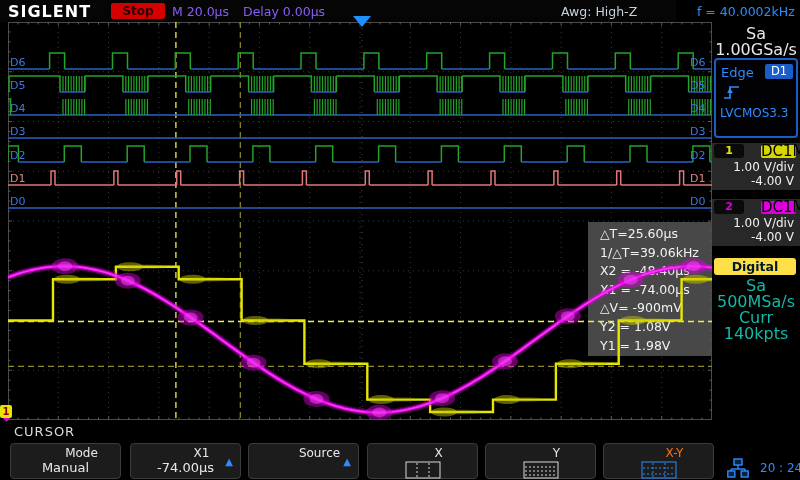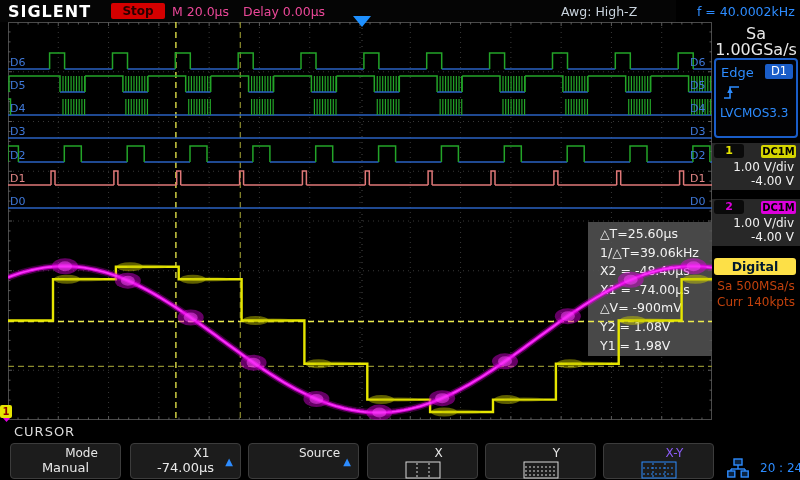--- a/index.html
+++ b/index.html
@@ -3,21 +3,21 @@
 <meta charset="utf-8">
 <style>
   html,body{margin:0;padding:0;background:#222;}
   .screen{position:relative;width:800px;height:480px;background:#000;overflow:hidden;
     font-family:"DejaVu Sans","Liberation Sans",sans-serif;color:#e8e8e8;}
   
   .topbar{position:absolute;left:0;top:0;width:676px;height:22px;background:#050505;}
   .logo{position:absolute;left:8px;top:2px;font-size:16px;font-weight:800;letter-spacing:1px;color:#fff;}
   .runstate{position:absolute;left:111px;top:3px;width:54px;height:16px;background:#d40000;border-radius:2px;
     color:#2a0000;font-size:12px;font-weight:bold;text-align:center;line-height:16px;}
-  .tb-text{position:absolute;top:4px;font-size:12.5px;color:#ec4899;white-space:nowrap;}
+  .tb-text{position:absolute;top:4px;font-size:12.5px;color:#8b5cf6;white-space:nowrap;}
   .tb-awg{color:#c8d2dc;}
   .tb-freq{color:#2d8cff;}
   
   .gridarea{position:absolute;left:8px;top:22px;width:704px;height:398px;}
   .trig-tri{position:absolute;left:353px;top:16px;width:0;height:0;
     border-left:9px solid transparent;border-right:9px solid transparent;border-top:11px solid #1e90ff;}
   .ch1-marker{position:absolute;left:0;top:405px;width:12px;height:13px;background:#e6e600;border-radius:2px;
     color:#8a0000;font-size:10px;font-weight:bold;text-align:center;line-height:13px;z-index:4;}
   .ch2-marker{position:absolute;left:2px;top:417px;width:9px;height:5px;background:#dd00dd;
     clip-path:polygon(0 0,100% 0,50% 100%);z-index:3;}
@@ -29,36 +29,36 @@
   .trig-row{position:absolute;left:5px;top:5px;width:70px;font-size:13px;color:#2d8cff;}
   .trig-src{position:absolute;right:3px;top:4px;min-width:24px;height:15px;background:#1a5dc8;border-radius:2px;
     color:#fff;font-size:11.5px;text-align:center;line-height:15px;padding:0 2px;}
   .trig-icon{position:absolute;left:6px;top:24px;}
   .trig-lvl{position:absolute;left:4px;top:46px;font-size:12px;color:#2d8cff;}
   .sb-ch{position:absolute;left:712px;width:88px;height:47px;background:#282828;}
   .sb-ch1{top:143px;} .sb-ch2{top:199px;}
   .ch-tab{position:absolute;left:2px;top:1px;width:30px;height:14px;background:#0a0a0a;border-radius:3px;
     font-size:11px;font-weight:bold;text-align:center;line-height:14px;}
   .ch-coup{position:absolute;right:4px;top:2px;width:35px;height:13px;border-radius:2px;color:#000;
-    font-size:10px;font-weight:bold;text-align:center;line-height:13px;}
+    font-size:15px;font-weight:normal;text-align:center;line-height:13px;}
   .ch-line{position:absolute;right:6px;font-size:12px;color:#f0f0f0;text-align:right;width:80px;}
   .ch-l1{top:17px;} .ch-l2{top:31px;}
   .sb-digbtn{position:absolute;left:714px;top:258px;width:82px;height:17px;background:#fde047;border-radius:3px;
     color:#001830;font-size:12.5px;font-weight:bold;text-align:center;line-height:17px;}
-  .sb-digtxt{position:absolute;left:712px;top:278px;width:88px;text-align:center;font-size:12px;line-height:16px;color:#c2410c;}
+  .sb-digtxt{position:absolute;left:712px;top:278px;width:88px;text-align:center;font-size:16px;line-height:16px;color:#14b8a6;}
   
   .bottombar{position:absolute;left:0;top:420px;width:653px;height:60px;background:#000;}
   .cursor-title{position:absolute;left:14px;top:4px;font-size:13px;color:#dcdcdc;letter-spacing:1px;}
   .btn{position:absolute;top:23px;width:109px;height:34px;background:#1c1c1c;border:1px solid #3c3c3c;
     border-radius:4px;text-align:center;font-size:12px;color:#e8e8e8;}
   .btn .l1{margin-top:2px;line-height:14px;padding-left:32px;}
   .btn .l2{font-size:13px;line-height:15px;}
   .btn .arrow{position:absolute;right:7px;top:12px;color:#2d8cff;font-size:10px;}
   .btn svg{display:block;margin:1px auto 0;}
-  .btn-xy{color:#8b5cf6;}
+  .btn-xy{color:#f97316;}
   .net-icon{position:absolute;left:727px;top:38px;}
   .clock{position:absolute;left:760px;top:41px;font-size:12px;color:#2d8cff;white-space:nowrap;}
 </style>
 </head>
 <body>
 
 <div class="screen">
 
   <header class="topbar">
     <div class="logo">SIGLENT</div>

